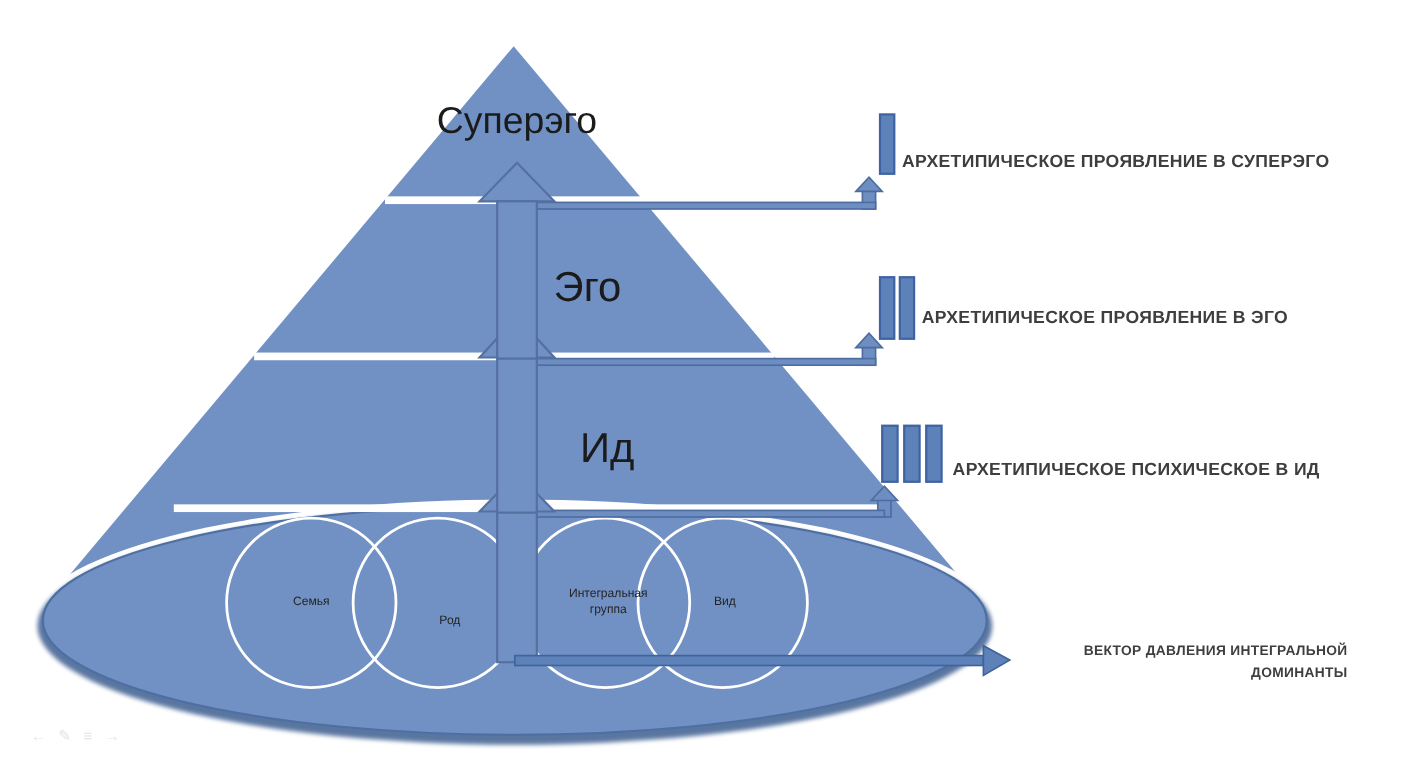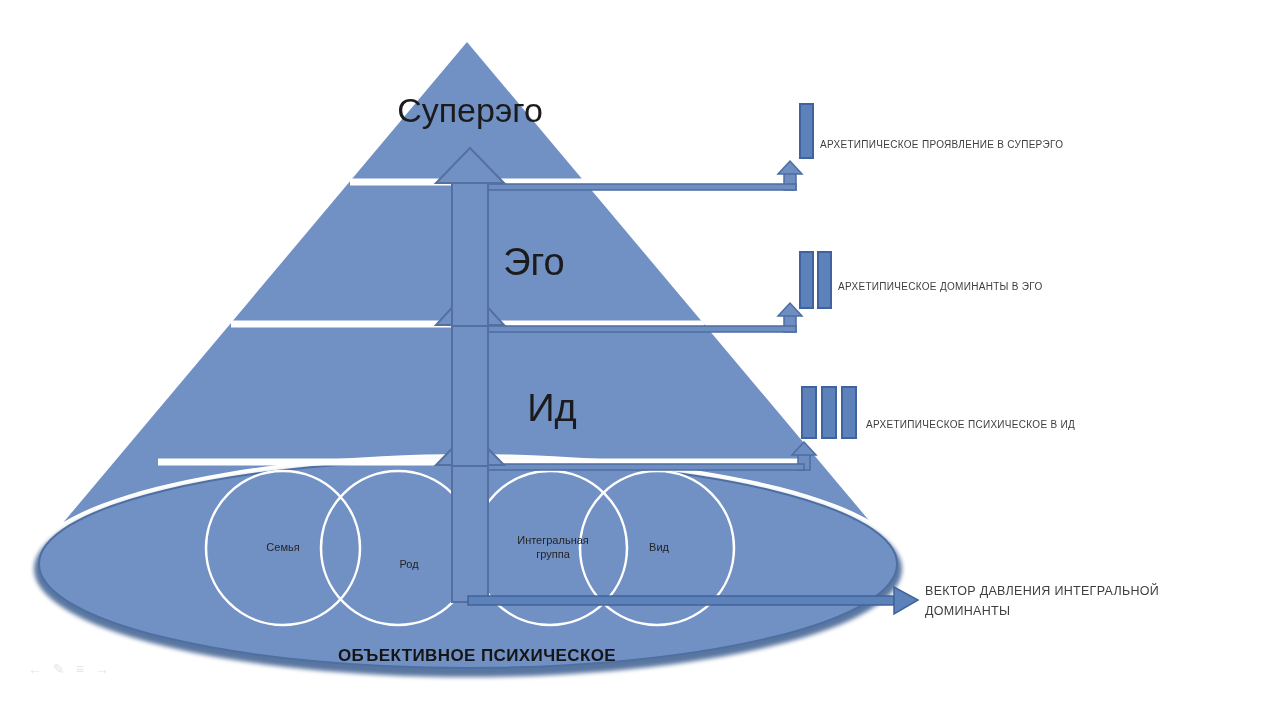--- a/index.html
+++ b/index.html
@@ -1,24 +1,24 @@
 <!DOCTYPE html>
 <html><head>
 <meta charset="utf-8">
 <style>
   html,body{margin:0;padding:0;background:#ffffff;}
   .stage{position:relative;width:1286px;height:704px;background:#ffffff;overflow:hidden;
          font-family:"Liberation Sans","DejaVu Sans",sans-serif;}
   .stage svg{position:absolute;left:0;top:0;}
-  .abs{position:absolute;}
+  .abs{position:absolute;text-align:right;}
   .lvl{color:#1b1b1b;transform:translateX(-50%);white-space:nowrap;font-weight:400;}
   .lvl-top{font-size:34px;}
   .lvl-mid{font-size:38px;}
-  .ann{color:#3e3e3e;font-size:10px;font-weight:normal;letter-spacing:.3px;white-space:nowrap;}
-  .vec{color:#3e3e3e;font-size:12.5px;font-weight:normal;letter-spacing:.3px;line-height:20px;width:300px;}
+  .ann{color:#3e3e3e;font-size:16px;font-weight:bold;letter-spacing:.3px;white-space:nowrap;}
+  .vec{color:#3e3e3e;font-size:12.5px;font-weight:bold;letter-spacing:.3px;line-height:20px;width:300px;}
   .gl{color:#242424;font-size:11px;text-align:center;transform:translate(-50%,-50%);line-height:14px;}
   .cap{color:#151515;font-size:17px;font-weight:bold;letter-spacing:.4px;transform:translate(-50%,-50%);white-space:nowrap;}
   .navbar{display:flex;gap:11px;color:#e4e4e4;font-size:14px;line-height:14px;}
   .navbar span{cursor:pointer;}
 </style>
 </head>
 <body>
 
 <div class="stage">
 
@@ -89,30 +89,29 @@
       <rect x="822" y="387" width="14" height="51" fill="#5d81b9" stroke="#3f62a0" stroke-width="2"></rect>
       <rect x="842" y="387" width="14" height="51" fill="#5d81b9" stroke="#3f62a0" stroke-width="2"></rect>
     </g>
   </svg>
 
   <div class="abs lvl lvl-top" style="left:470px;top:91px">Суперэго</div>
   <div class="abs lvl lvl-mid" style="left:534px;top:241px">Эго</div>
   <div class="abs lvl lvl-mid" style="left:552px;top:387px">Ид</div>
 
   <div class="abs ann" style="left:820px;top:139px">АРХЕТИПИЧЕСКОЕ ПРОЯВЛЕНИЕ В СУПЕРЭГО</div>
-  <div class="abs ann" style="left:838px;top:281px">АРХЕТИПИЧЕСКОЕ ДОМИНАНТЫ В ЭГО</div>
+  <div class="abs ann" style="left:838px;top:281px">АРХЕТИПИЧЕСКОЕ ПРОЯВЛЕНИЕ В ЭГО</div>
   <div class="abs ann" style="left:866px;top:419px">АРХЕТИПИЧЕСКОЕ ПСИХИЧЕСКОЕ В ИД</div>
   <div class="abs vec" style="left:925px;top:581px">ВЕКТОР ДАВЛЕНИЯ ИНТЕГРАЛЬНОЙ ДОМИНАНТЫ</div>
 
   <div class="abs gl" style="left:283px;top:547px">Семья</div>
   <div class="abs gl" style="left:409px;top:564px">Род</div>
   <div class="abs gl" style="left:553px;top:547px;width:100px">Интегральная группа</div>
   <div class="abs gl" style="left:659px;top:547px">Вид</div>
 
-  <div class="abs cap" style="left:477px;top:656px">ОБЪЕКТИВНОЕ ПСИХИЧЕСКОЕ</div>
 
   <div class="abs navbar" style="left:28px;top:662px">
     <span>←</span>
     <span>✎</span>
     <span>≡</span>
     <span>→</span>
   </div>
 
 </div>
 

